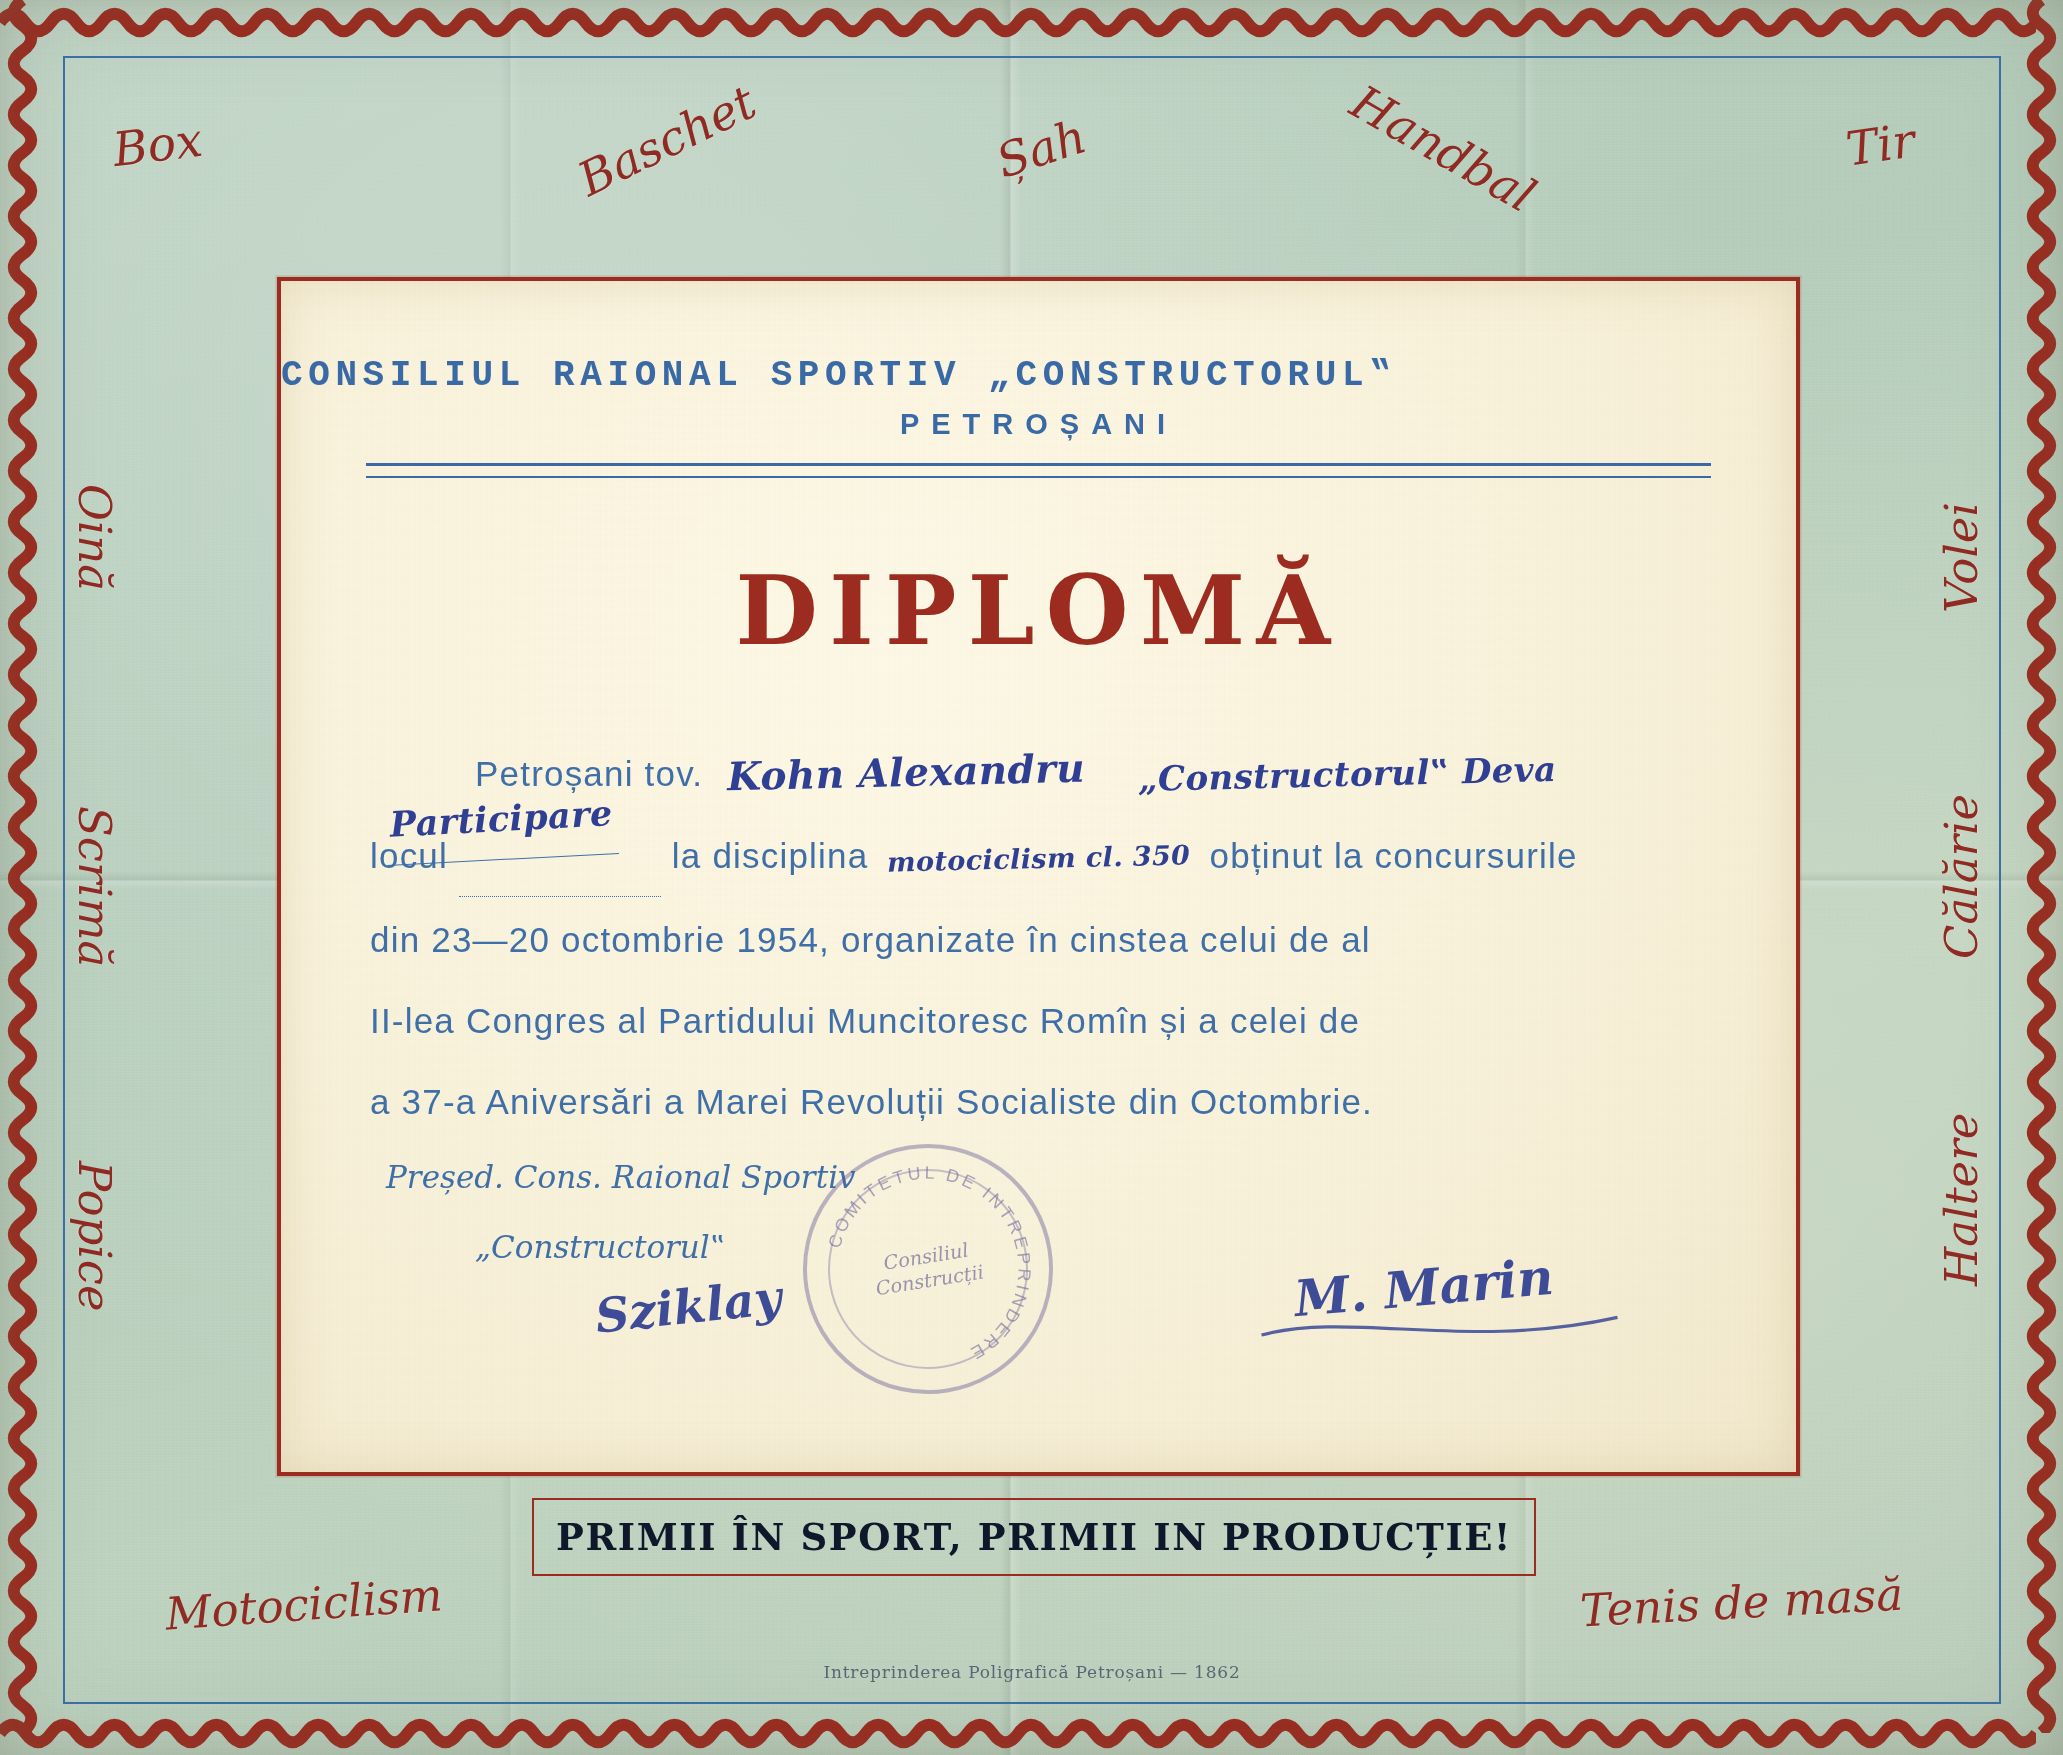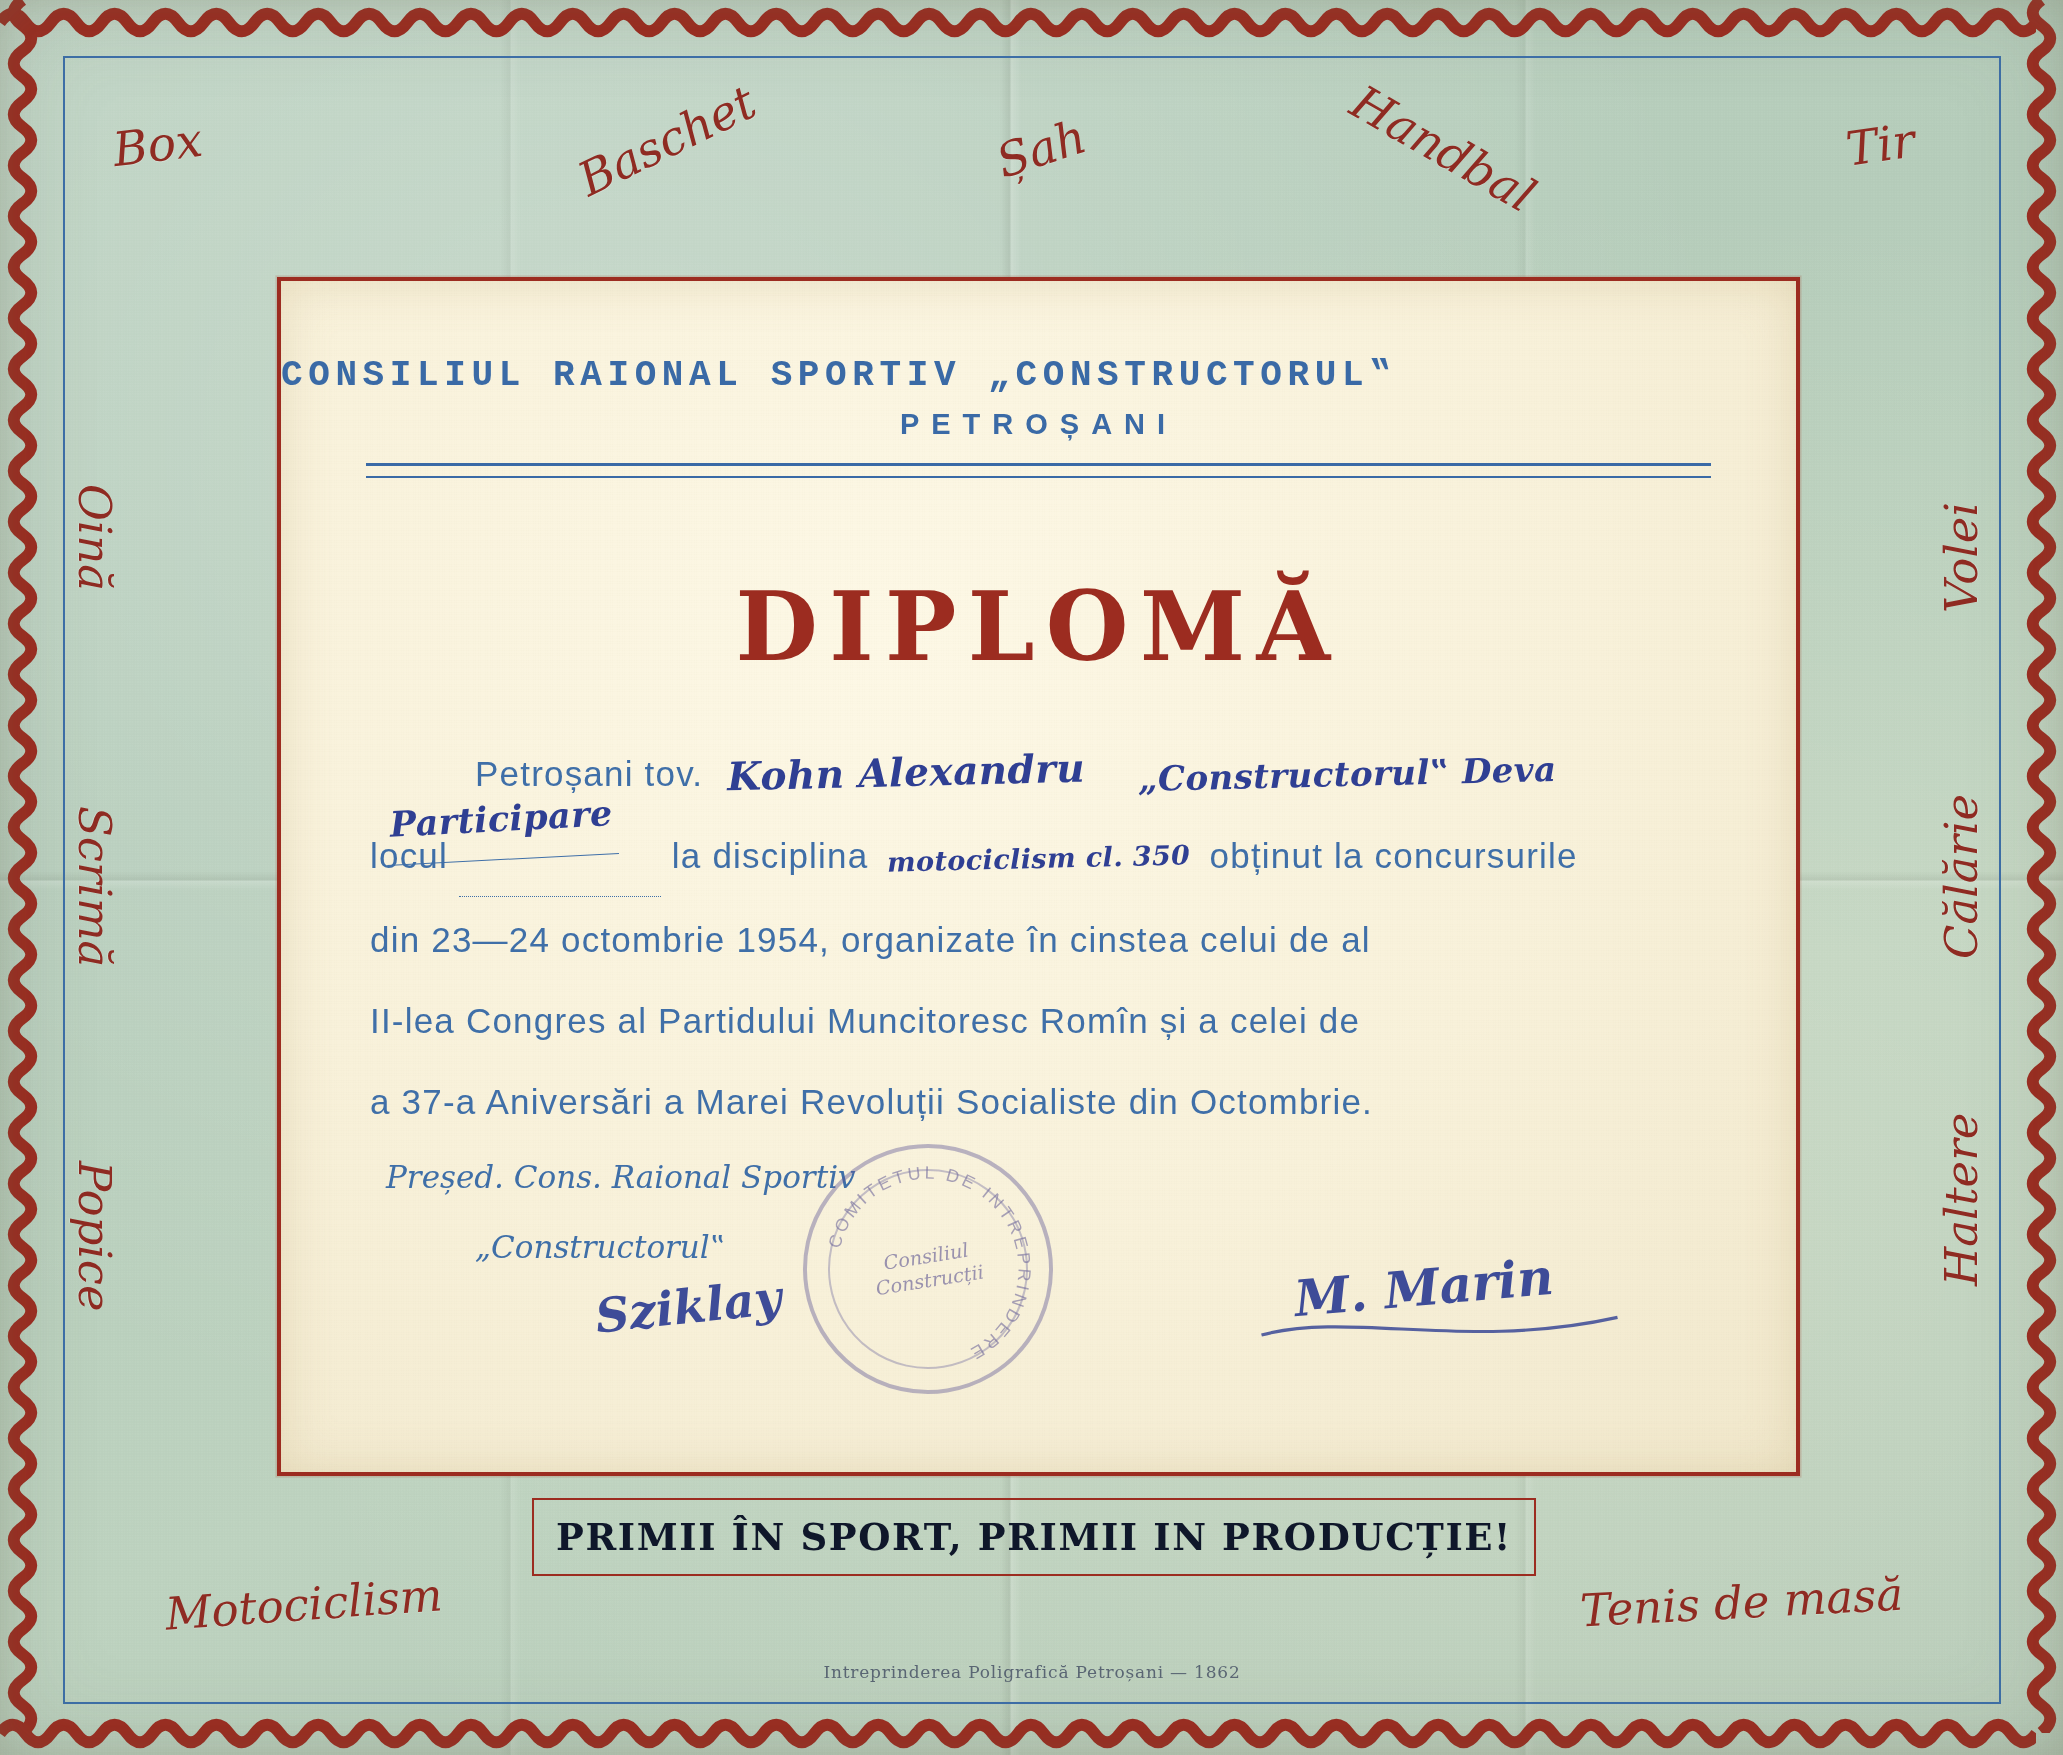--- a/index.html
+++ b/index.html
@@ -142,21 +142,20 @@
   .title {
     position: absolute;
     left: 0; right: 0;
     top: 274px;
     text-align: center;
     color: #9c2c20;
     font-family: "DejaVu Serif", serif;
     font-weight: 700;
     font-size: 95px;
     letter-spacing: 11.3px;
-    margin-top: 16px;
   }
 
   .body {
     position: absolute;
     left: 89px;
     right: 89px;
     top: 451px;
     color: #3f6fa8;
     font-family: "Liberation Sans", sans-serif;
     font-size: 35px;
@@ -338,21 +337,21 @@
         <span class="handwritten" style="font-size:34px; margin-left:29px;">„Constructorul‟ Deva</span>
       </div>
       <div class="ln" style="position:relative;">
         <span>locul</span>
         <span class="dotted" style="width:202px;">&nbsp;</span>
         <span>la disciplina</span>
         <span class="handwritten hw-small" style="margin:0 8px;">motociclism cl. 350</span>
         <span>obținut la concursurile</span>
         <span class="handwritten hw-underline" style="position:absolute; left:14.5px; top:-37px; font-size:35px; transform:rotate(-3deg);">Participare</span>
       </div>
-      <div class="ln">din 23—24 octombrie 1954, organizate în cinstea celui de al</div>
+      <div class="ln">din 23—20 octombrie 1954, organizate în cinstea celui de al</div>
       <div class="ln">II-lea Congres al Partidului Muncitoresc Romîn și a celei de</div>
       <div class="ln">a 37-a Aniversări a Marei Revoluții Socialiste din Octombrie.</div>
     </div>
 
     <div class="sig-left">
       <div>Președ. Cons. Raional Sportiv</div>
       <div style="padding-left:89px;margin-top:20px;">„Constructorul‟</div>
     </div>
 
     <div class="signature-scrawl" style="left:314px; top:998px; font-size:47px; transform:rotate(-6deg);">Sziklay</div>

